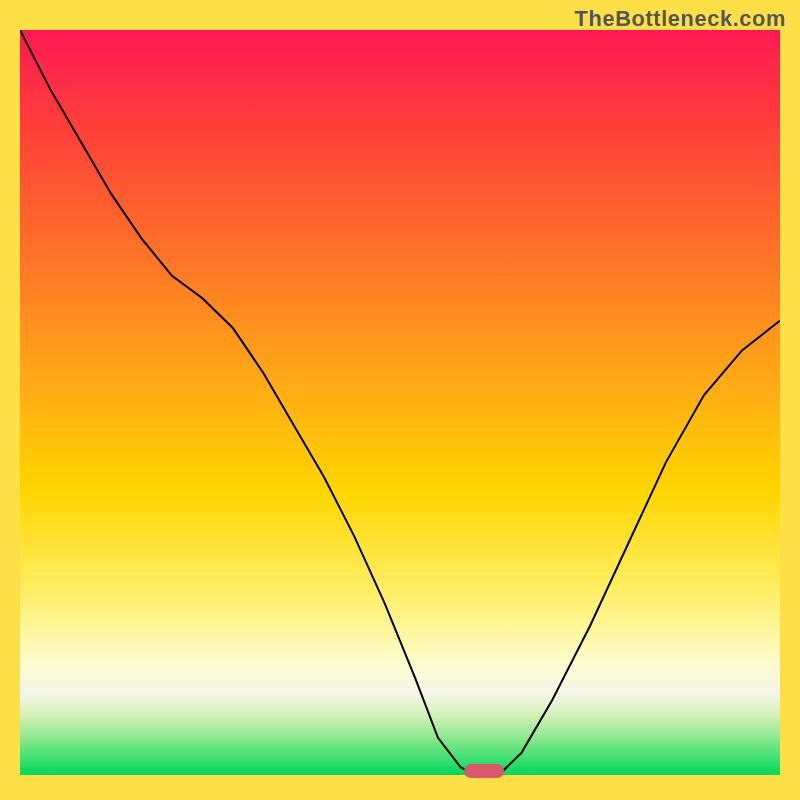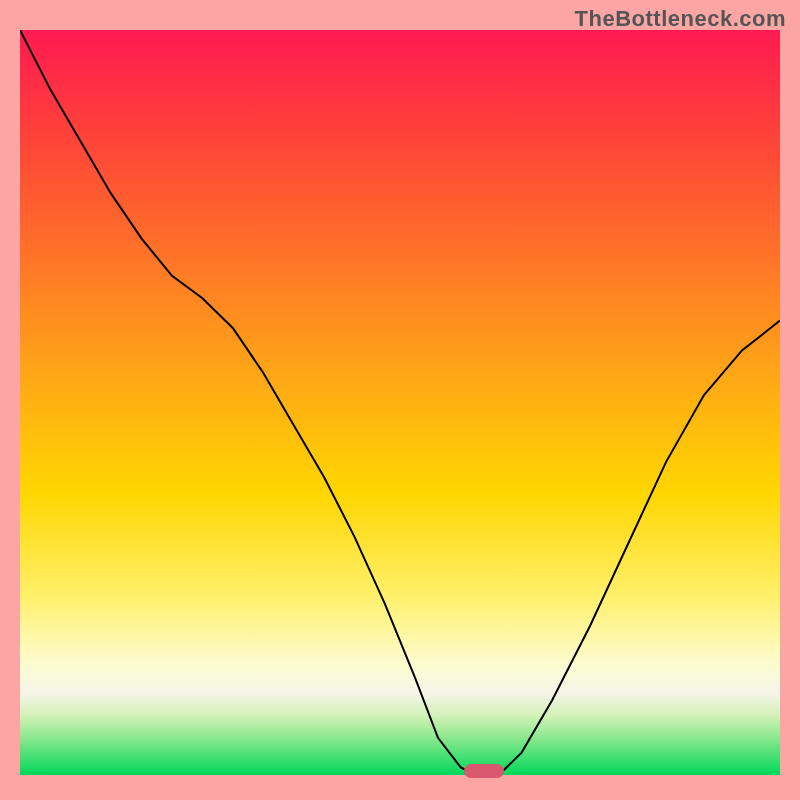--- a/index.html
+++ b/index.html
@@ -8,21 +8,21 @@
     width: 800px;
     height: 800px;
     background: #000;
     overflow: hidden;
     font-family: Arial, Helvetica, sans-serif;
   }
   .frame {
     position: relative;
     width: 800px;
     height: 800px;
-    background: #fca5a5;
+    background: #fde047;
   }
   .watermark {
     position: absolute;
     top: 6px;
     right: 14px;
     color: #555;
     font-size: 22px;
     font-weight: 600;
     letter-spacing: 0.5px;
     z-index: 10;

